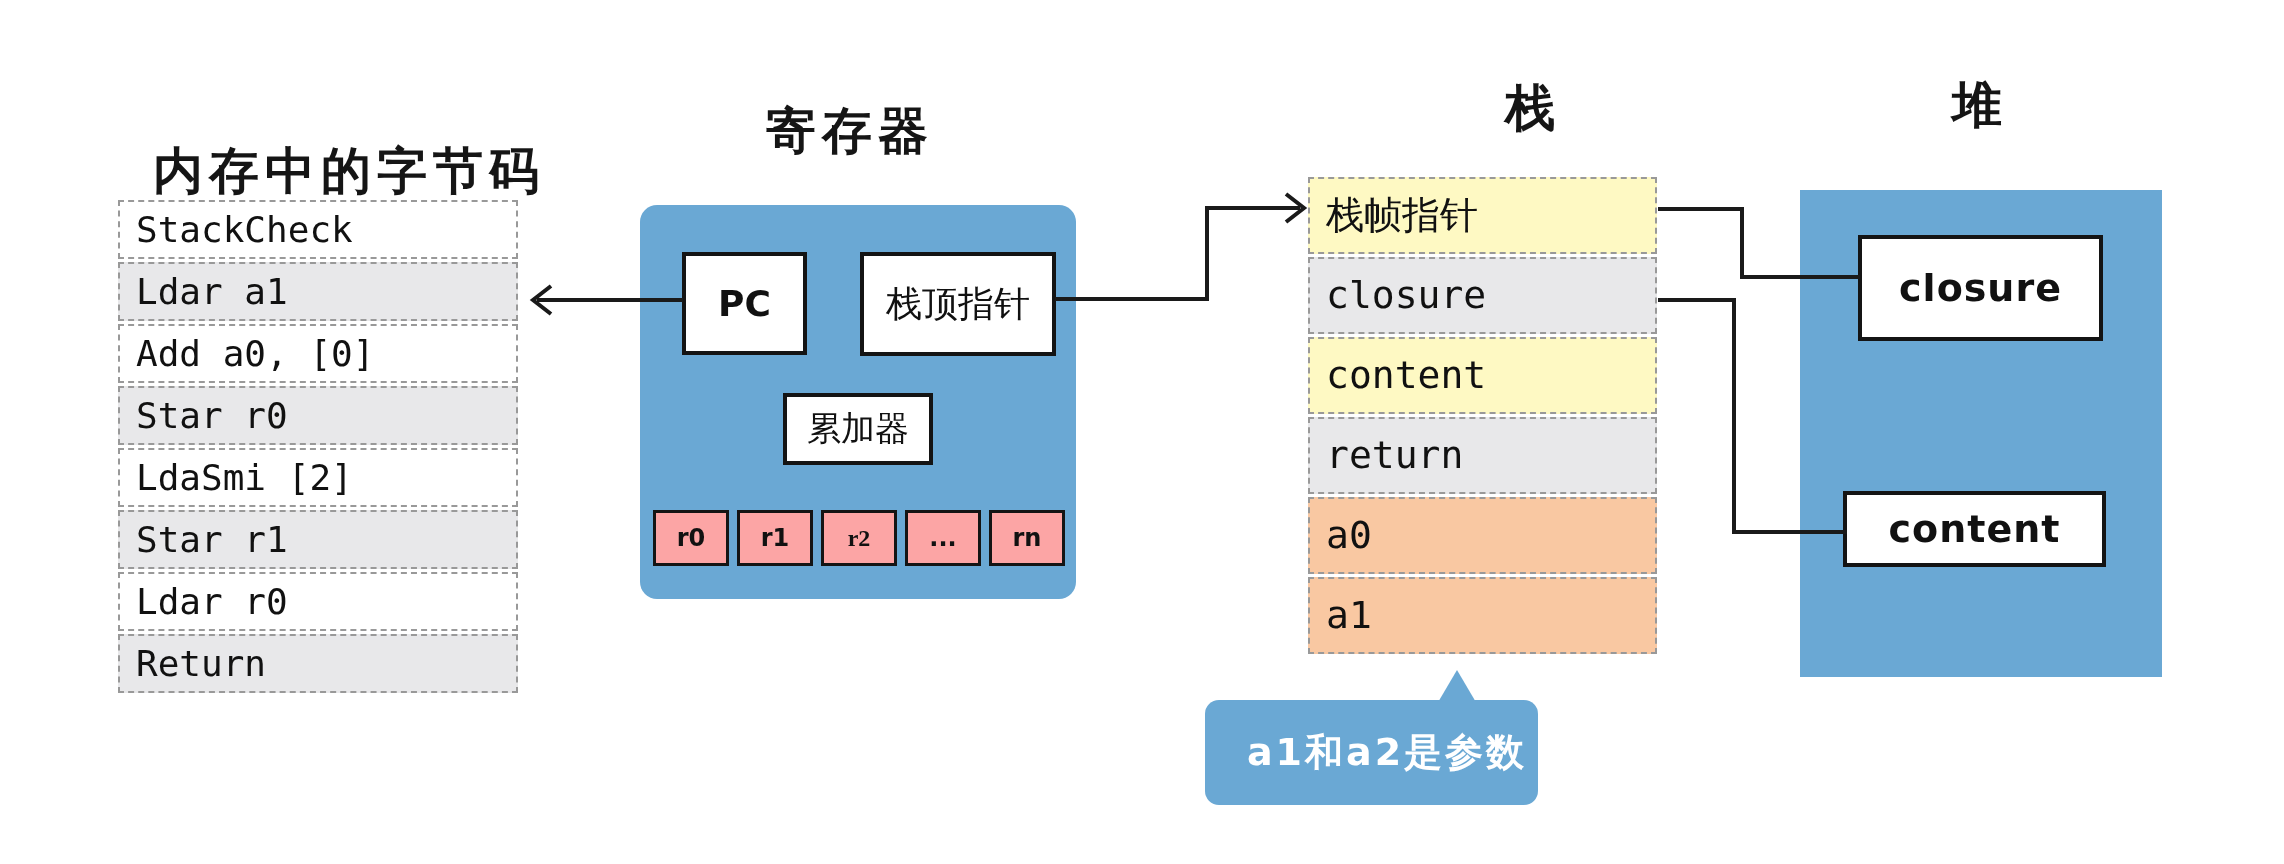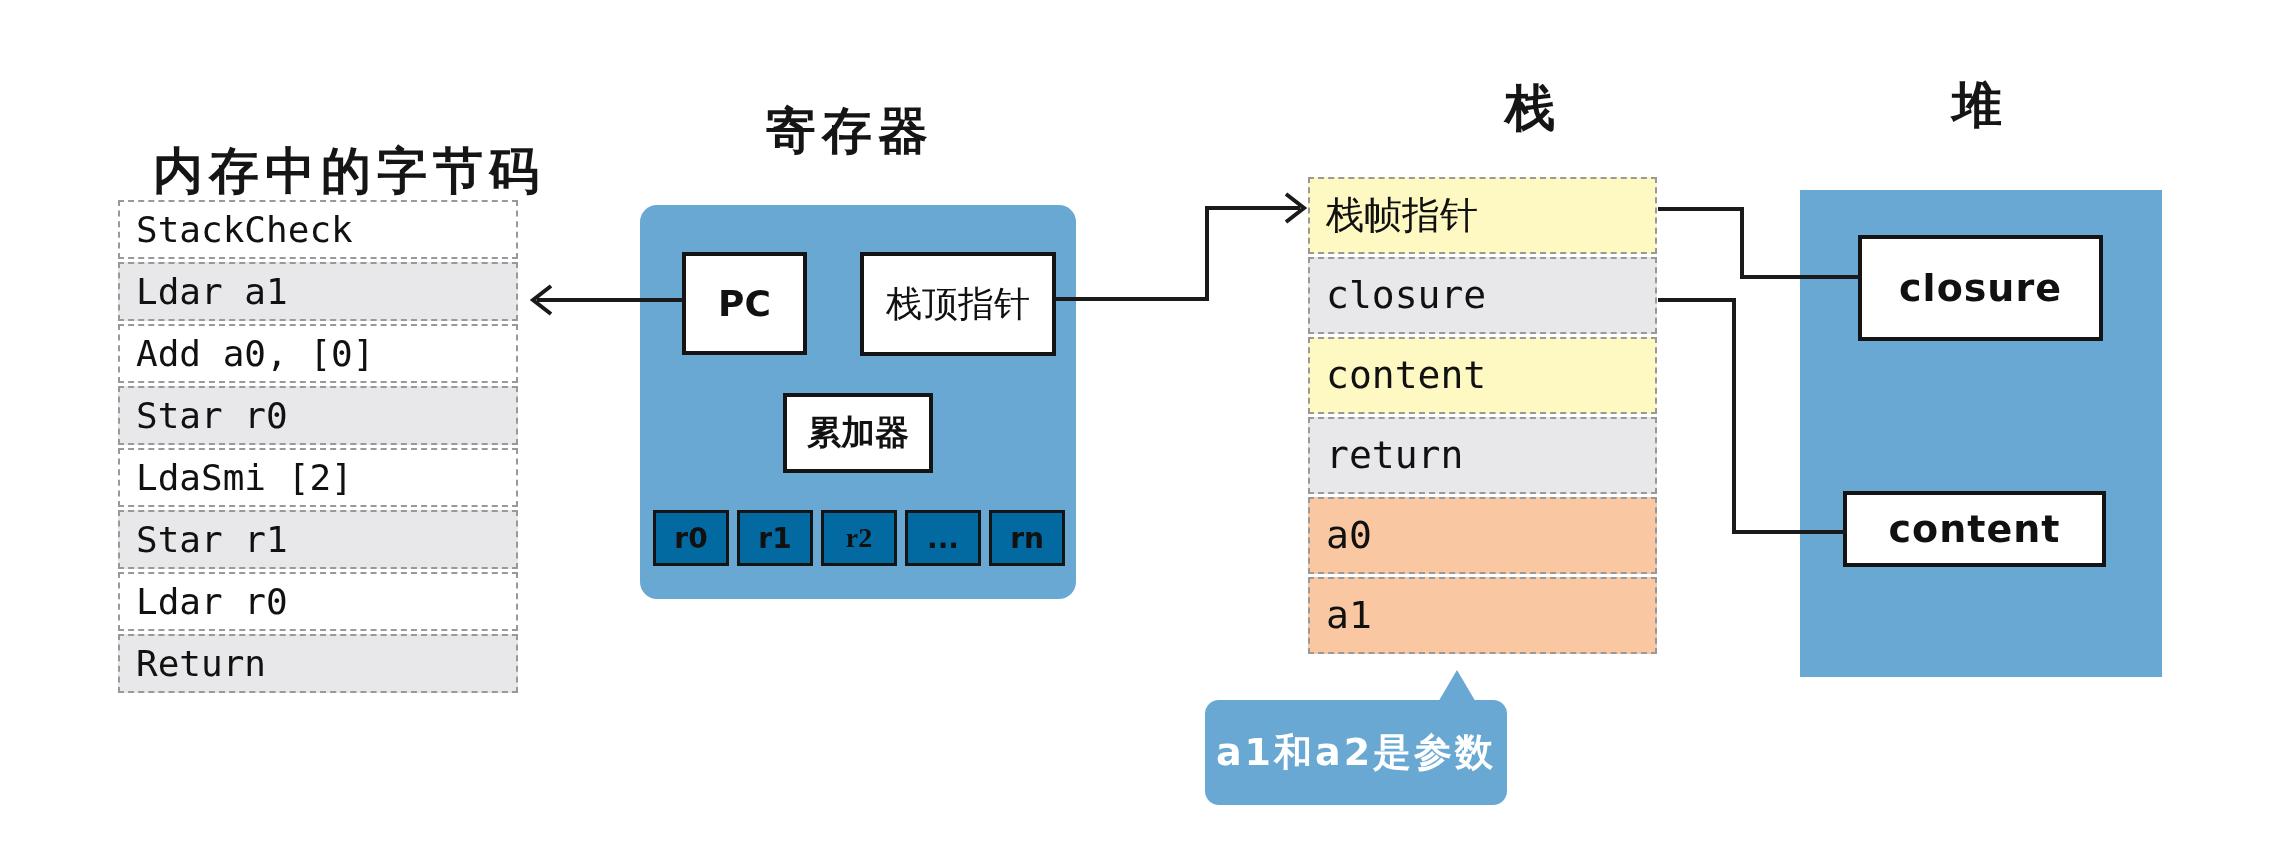--- a/index.html
+++ b/index.html
@@ -26,25 +26,25 @@
   .mem-row.gray{background:var(--row_gray);}
 
   
   .reg-box{position:absolute;left:640px;top:205px;width:436px;height:394px;background:var(--blue);border-radius:17px;}
   .wbox{
     position:absolute;background:#fff;border:4px solid #141414;box-sizing:border-box;
     display:flex;align-items:center;justify-content:center;white-space:nowrap;
   }
   .pc{left:42px;top:47px;width:125px;height:103px;font-size:36px;font-weight:600;}
   .stp{left:220px;top:47px;width:196px;height:104px;font-size:36px;font-family:"DejaVu Serif","Liberation Serif",serif;}
-  .acc{left:143px;top:188px;width:150px;height:80px;font-size:34px;font-family:"DejaVu Serif","Liberation Serif",serif;font-weight:bold;}
+  .acc{left:143px;top:188px;width:150px;height:72px;font-size:34px;font-family:"DejaVu Serif","Liberation Serif",serif;}
   .rcell{
-    position:absolute;top:305px;width:76px;height:56px;background:#0369a1;border:3px solid #141414;
+    position:absolute;top:305px;width:76px;height:56px;background:#fca5a5;border:3px solid #141414;
     box-sizing:border-box;display:flex;align-items:center;justify-content:center;
-    font-size:28px;font-weight:700;
+    font-size:24px;font-weight:700;
   }
 
   
   .stack-list{position:absolute;left:1308px;top:177px;width:349px;}
   .stk-row{
     box-sizing:border-box;height:77px;margin-bottom:3px;
     border:2px dashed var(--border_dash);
     font-family:"DejaVu Sans Mono","Liberation Mono",monospace;
     font-size:38px;line-height:72px;padding-left:16px;background:#fef9c3;white-space:nowrap;
   }
@@ -60,21 +60,21 @@
     font-size:38px;font-weight:700;letter-spacing:1px;
   }
   .hbox.closure{left:58px;top:45px;width:245px;height:106px;}
   .hbox.contentb{left:43px;top:301px;width:263px;height:76px;}
 
   
   .callout{
     position:absolute;left:1205px;top:700px;width:302px;height:105px;
     background:var(--blue);border-radius:14px;color:#ffffff;
     display:flex;align-items:center;justify-content:center;
-    font-size:38px;font-weight:600;letter-spacing:3px;white-space:nowrap;
+    font-size:38px;font-weight:600;letter-spacing:3px;white-space:nowrap;padding-left:31px;
   }
 
   
   .overlay{position:absolute;left:0;top:0;pointer-events:none;}
   .ln{fill:none;stroke:var(--line);stroke-width:4px;}
   .tri{stroke:none;}
 </style>
 </head>
 <body>
 

